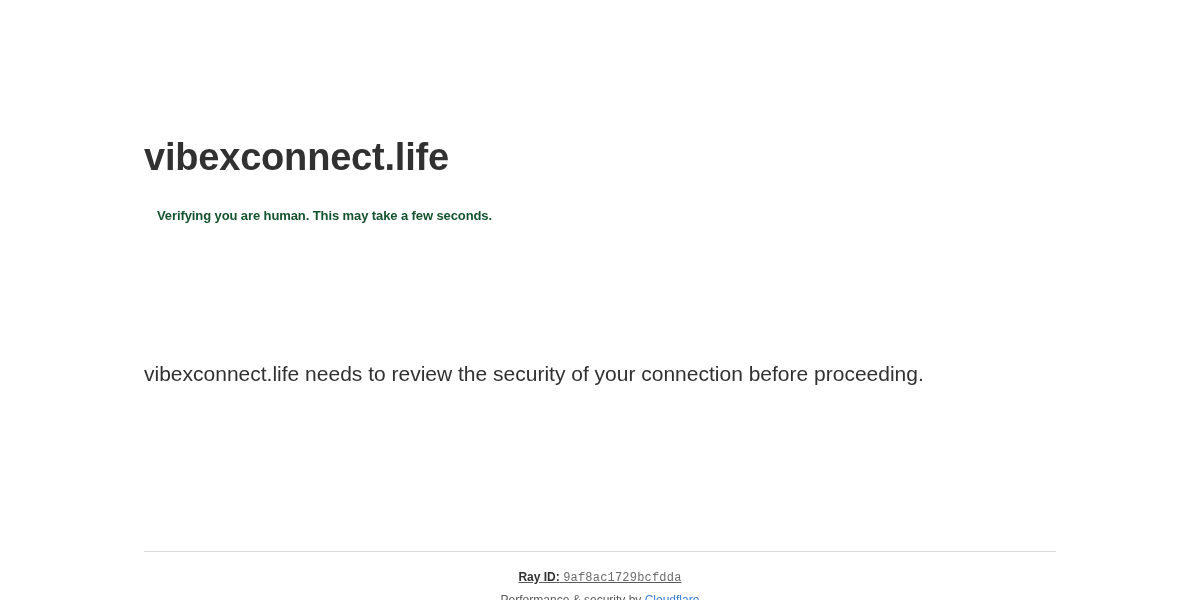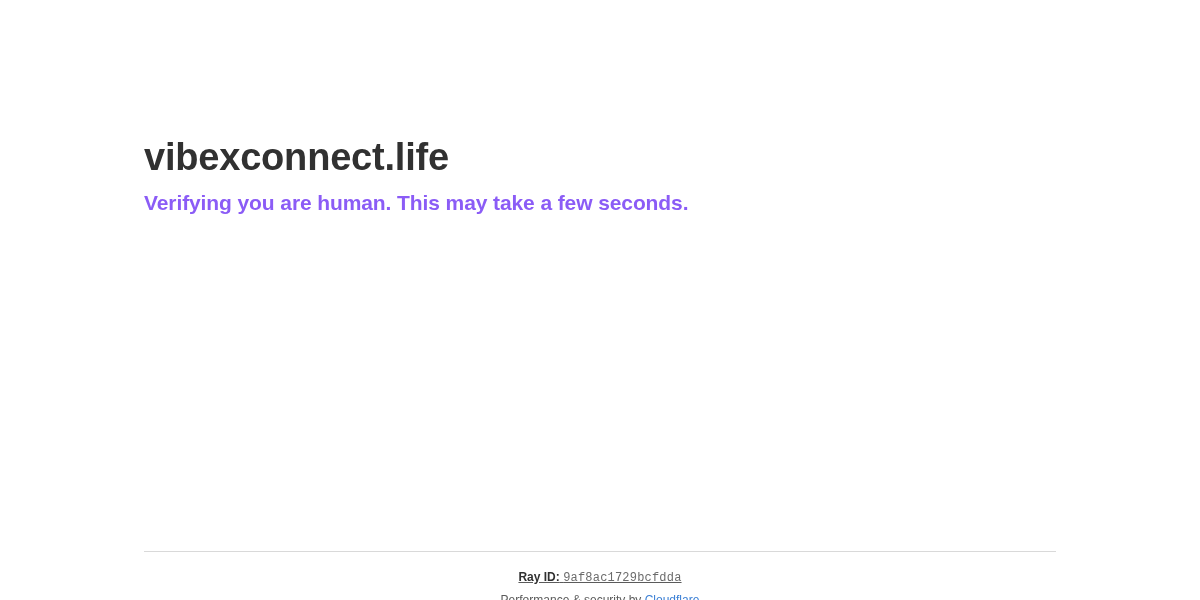--- a/index.html
+++ b/index.html
@@ -37,26 +37,26 @@
     padding-top: 133px;
     font-size: 38px;
     line-height: 48px;
     font-weight: 700;
     color: #313131;
     letter-spacing: -0.2px;
     white-space: nowrap;
   }
 
   .subtitle {
-    margin: 0;
+    margin: 13px;
     padding-top: 9px;
-    font-size: 21px;
+    font-size: 13px;
     line-height: 26px;
     font-weight: 600;
-    color: #8b5cf6;
+    color: #14532d;
     letter-spacing: -0.1px;
     white-space: nowrap;
   }
 
   
   .challenge-slot {
     width: 300px;
     height: 65px;
     margin-top: 36px;
   }
@@ -131,20 +131,21 @@
 <div class="page">
 
   <div class="content">
 
     <h1 class="title">vibexconnect.life</h1>
 
     <h2 class="subtitle">Verifying you are human. This may take a few seconds.</h2>
 
     <div class="challenge-slot"></div>
 
+    <p class="body-text">vibexconnect.life needs to review the security of your connection before proceeding.</p>
 
   </div>
 
   <div class="divider"></div>
 
   <div class="footer">
 
     <div class="ray-line">
       <span class="ray-label">Ray ID:</span>
       <span class="ray-id">9af8ac1729bcfdda</span>

